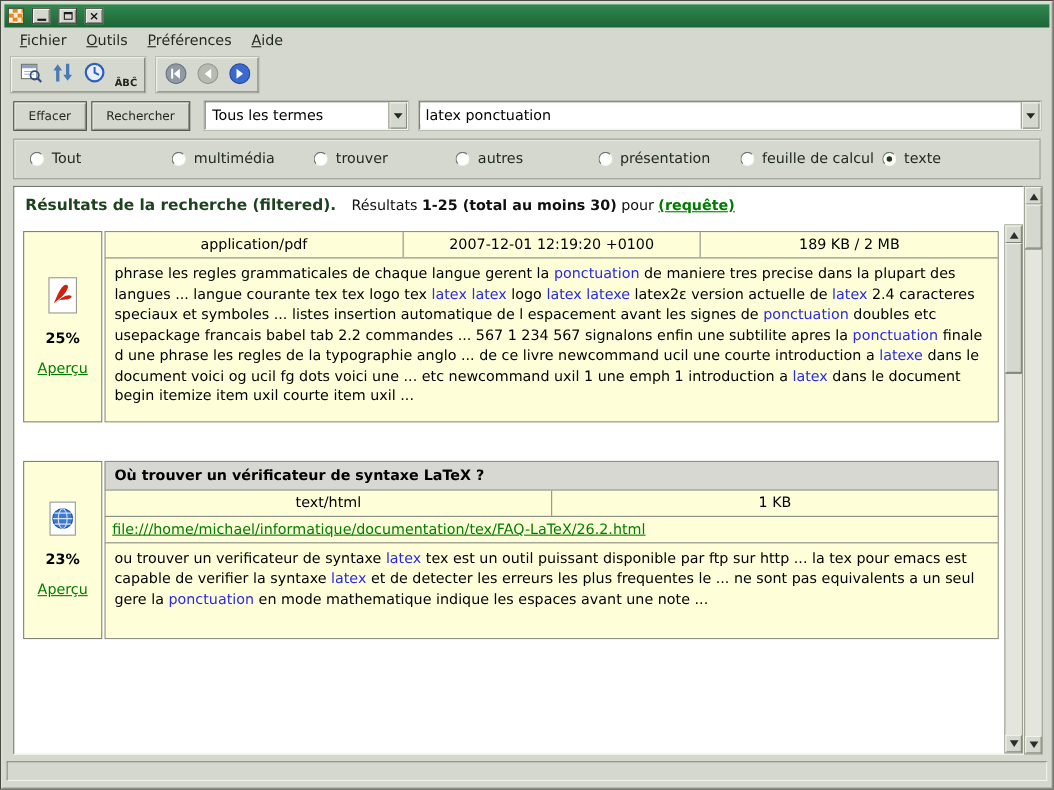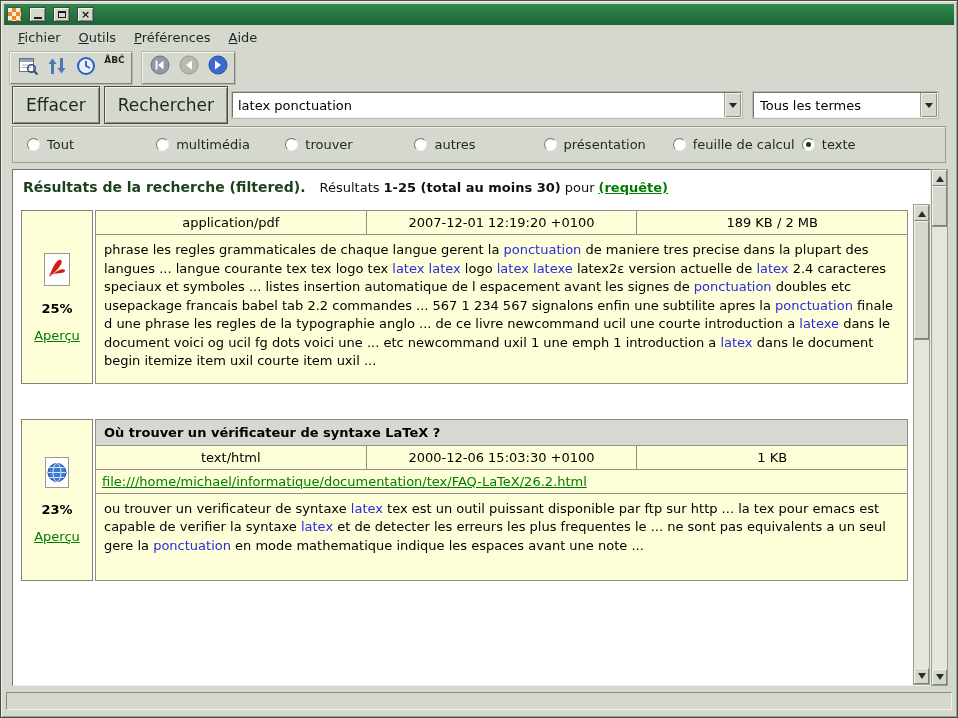--- a/index.html
+++ b/index.html
@@ -48,28 +48,28 @@
   .menu-item { padding: 3px 8px; }
   .accel { text-decoration: underline; }
   
   .toolbar { height: 36px; flex: 0 0 36px; display: flex; align-items: center; gap: 10px; padding: 2px 6px; }
   .tool-group {
     display: flex; align-items: center; gap: 2px; padding: 2px 3px;
     background: #d5d8cf;
     border: 1px solid; border-color: #f2f4ec #7f8478 #7f8478 #f2f4ec;
     box-shadow: 0 0 0 1px #b6baae;
   }
-  .tool-btn { width: 27px; height: 26px; display: flex; align-items: flex-start; justify-content: center; }
+  .tool-btn { width: 27px; height: 26px; display: flex; align-items: flex-end; justify-content: center; }
   .tool-btn .txt-icon { font-size: 9px; font-weight: bold; letter-spacing: 0; color: #20261e; }
   
   .search-row { height: 38px; flex: 0 0 38px; display: flex; align-items: center; padding: 0 6px 0 8px; }
   .btn {
-    height: 38px; padding: 0 13px;
+    height: 27px; padding: 0 13px;
     background: #d5d8cf; color: #1e261e;
-    font-family: inherit; font-size: 17px;
+    font-family: inherit; font-size: 11px;
     border: 1px solid #4a4e44;
     box-shadow: inset 1px 1px 0 #f2f4ec, inset -1px -1px 0 #8a8e80;
     margin-right: 4px;
   }
   .combo {
     height: 26px; background: #fff;
     border: 1px solid; border-color: #72766c #f2f4ec #f2f4ec #72766c;
     box-shadow: 0 0 0 1px #b6baae;
     display: flex; align-items: center;
   }
@@ -238,28 +238,28 @@
               <circle cx="10" cy="10" r="9" fill="#3b69cf" stroke="#274a9b"></circle>
               <path d="M7 5.5 L13 10 L7 14.5 Z" fill="#fff"></path>
             </svg></span>
         </div>
       </div>
     </div>
 
   <div class="search-row">
     <button class="btn">Effacer</button>
     <button class="btn">Rechercher</button>
-    <div class="combo query-combo">
-      <input class="query-input" value="latex ponctuation" style="">
+    <div class="combo mode-combo">
+      <span class="value">Tous les termes</span>
       <span class="arrow-btn">
           <span class="arrow-down"></span>
         </span>
     </div>
-    <div class="combo mode-combo">
-      <span class="value">Tous les termes</span>
+    <div class="combo query-combo">
+      <input class="query-input" value="latex ponctuation" style="">
       <span class="arrow-btn">
           <span class="arrow-down"></span>
         </span>
     </div>
   </div>
 
   <div class="filter-row">
       <label class="filter-item">
         <span class="radio"></span>
         <span>Tout</span>
@@ -326,21 +326,20 @@
                     <line x1="8.5" y1="11.5" x2="23.5" y2="11.5" stroke="#cfe2ff"></line>
                     <line x1="8.5" y1="21.5" x2="23.5" y2="21.5" stroke="#cfe2ff"></line>
                   </svg></div>
                 <div class="relevance">23%</div>
                 <a class="link">Aperçu</a>
               </div>
               <div class="result-main">
                 <div class="r-row r-title">Où trouver un vérificateur de syntaxe LaTeX ?</div>
                 <div class="r-row r-meta">
                   <div class="r-cell">text/html</div>
-                  <div class="r-cell">2000-12-06 15:03:30 +0100</div>
                   <div class="r-cell">1 KB</div>
                 </div>
                 <div class="r-row r-url"><a class="link">file:///home/michael/informatique/documentation/tex/FAQ-LaTeX/26.2.html</a></div>
                 <div class="r-row r-abstract r-abstract-tall"><span>ou trouver un verificateur de syntaxe </span><span class="hl">latex</span><span> tex est un outil puissant disponible par ftp sur http ... la tex pour emacs est capable de verifier la syntaxe </span><span class="hl">latex</span><span> et de detecter les erreurs les plus frequentes le ... ne sont pas equivalents a un seul gere la </span><span class="hl">ponctuation</span><span> en mode mathematique indique les espaces avant une note ...</span></div>
               </div>
             </div>
           </div>
         <div class="scrollbar inner">
           <div class="sb-btn">
               <span class="tri-up"></span>

